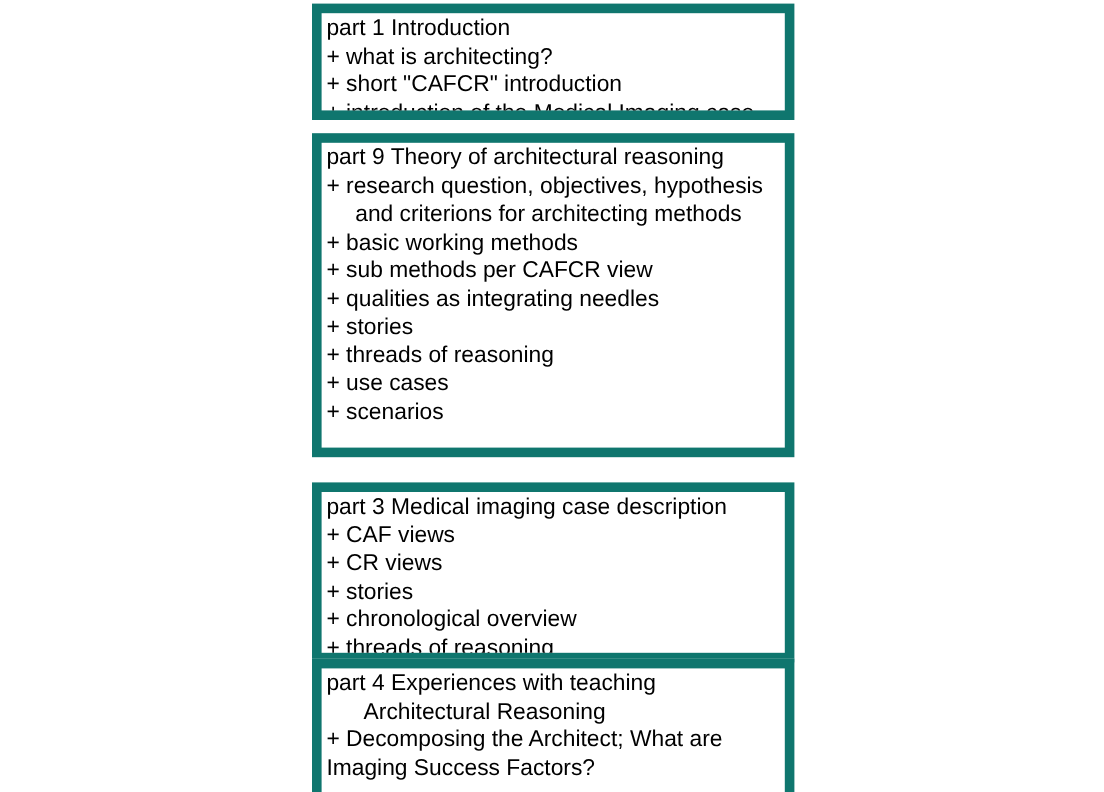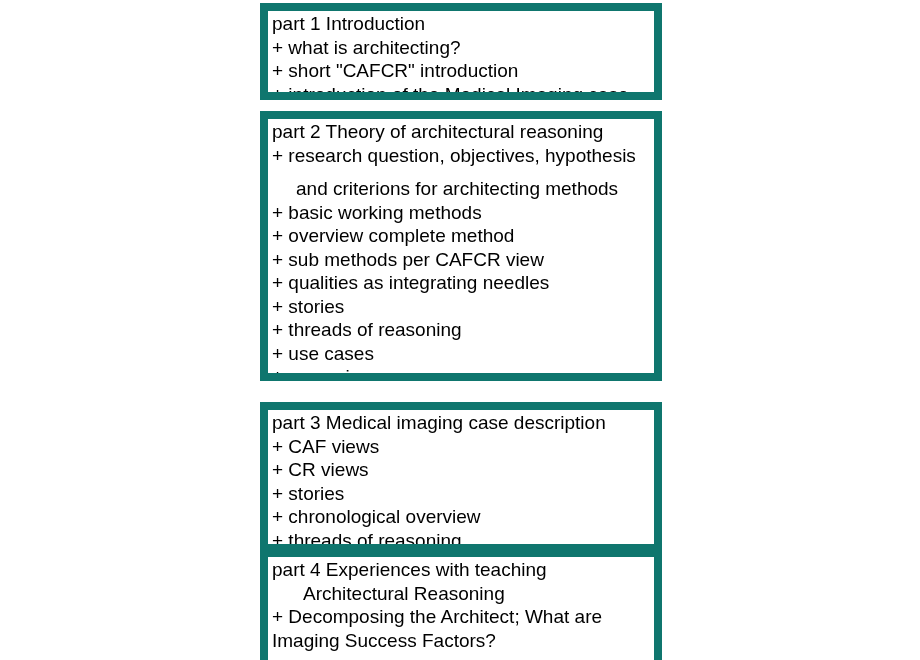--- a/index.html
+++ b/index.html
@@ -27,41 +27,40 @@
     font-size: 19px;
     line-height: 23.5px;
     overflow: hidden;
     white-space: nowrap;
   }
   .box-part-1 { top: 3px;   height: 97px;  }
   .box-part-2 { top: 111px; height: 270px; }
   .box-part-3 { top: 402px; height: 150px; }
   .box-part-4 { top: 549px; height: 122px; }
   .line { white-space: nowrap; }
-  .indent-wrap   { padding-left: 24px; margin-top: 10px; } 
+  .indent-wrap   { padding-left: 24px; } 
   .indent-center { padding-left: 31px; } 
 </style>
 </head>
 <body>
 
 <div class="canvas">
 
   <div class="outline-box box-part-1">
     <div class="line">part 1 Introduction</div>
     <div class="line">+ what is architecting?</div>
     <div class="line">+ short "CAFCR" introduction</div>
     <div class="line">+ introduction of the Medical Imaging case</div>
   </div>
 
   <div class="outline-box box-part-2">
-    <div class="line">part 2 Theory of architectural reasoning</div>
+    <div class="line">part 9 Theory of architectural reasoning</div>
     <div class="line">+ research question, objectives, hypothesis</div>
     <div class="line indent-wrap">and criterions for architecting methods</div>
     <div class="line">+ basic working methods</div>
-    <div class="line">+ overview complete method</div>
     <div class="line">+ sub methods per CAFCR view</div>
     <div class="line">+ qualities as integrating needles</div>
     <div class="line">+ stories</div>
     <div class="line">+ threads of reasoning</div>
     <div class="line">+ use cases</div>
     <div class="line">+ scenarios</div>
   </div>
 
   <div class="outline-box box-part-3">
     <div class="line">part 3 Medical imaging case description</div>

